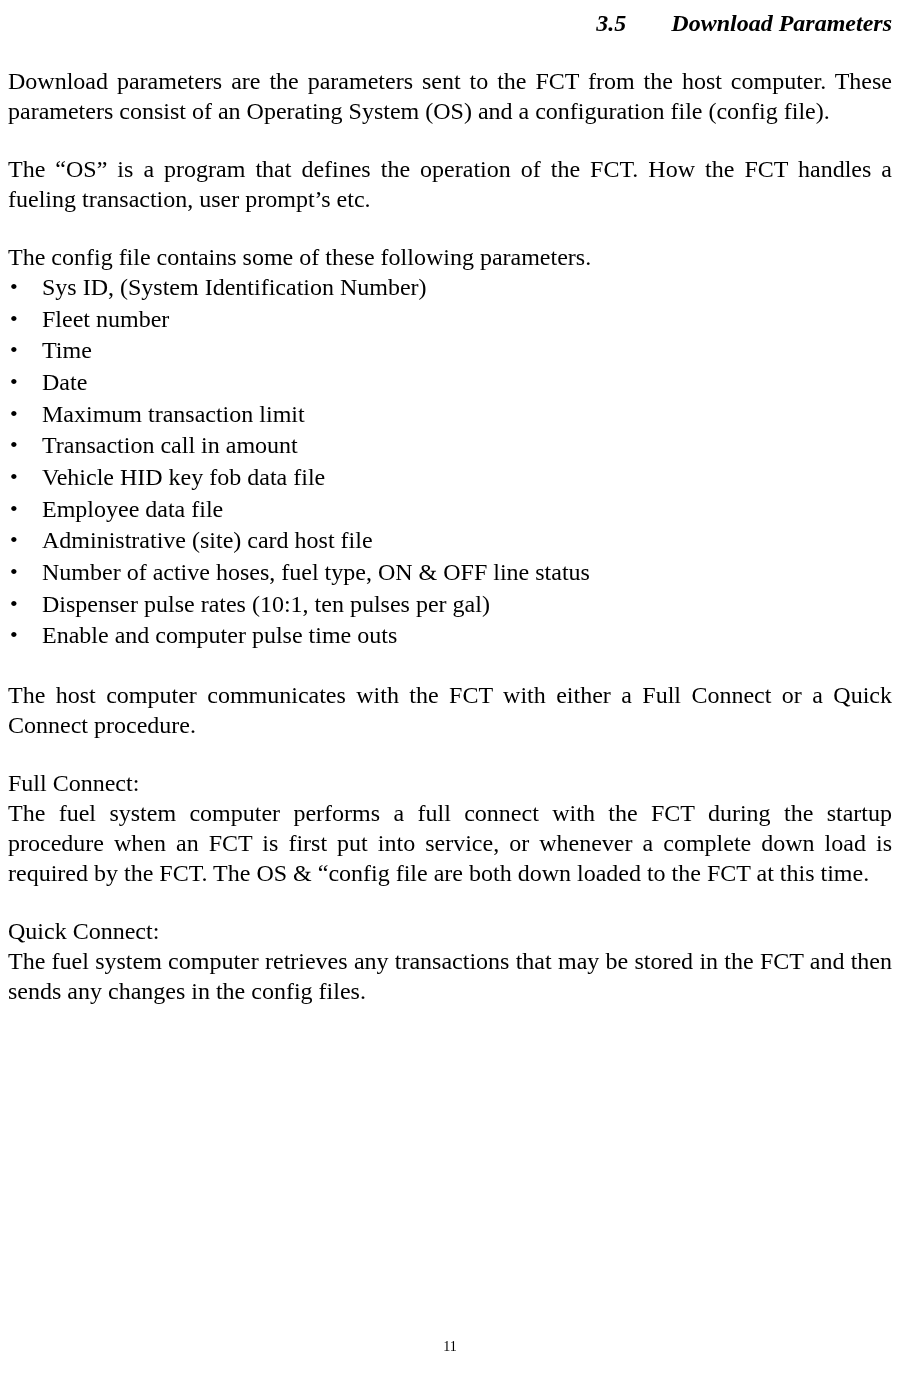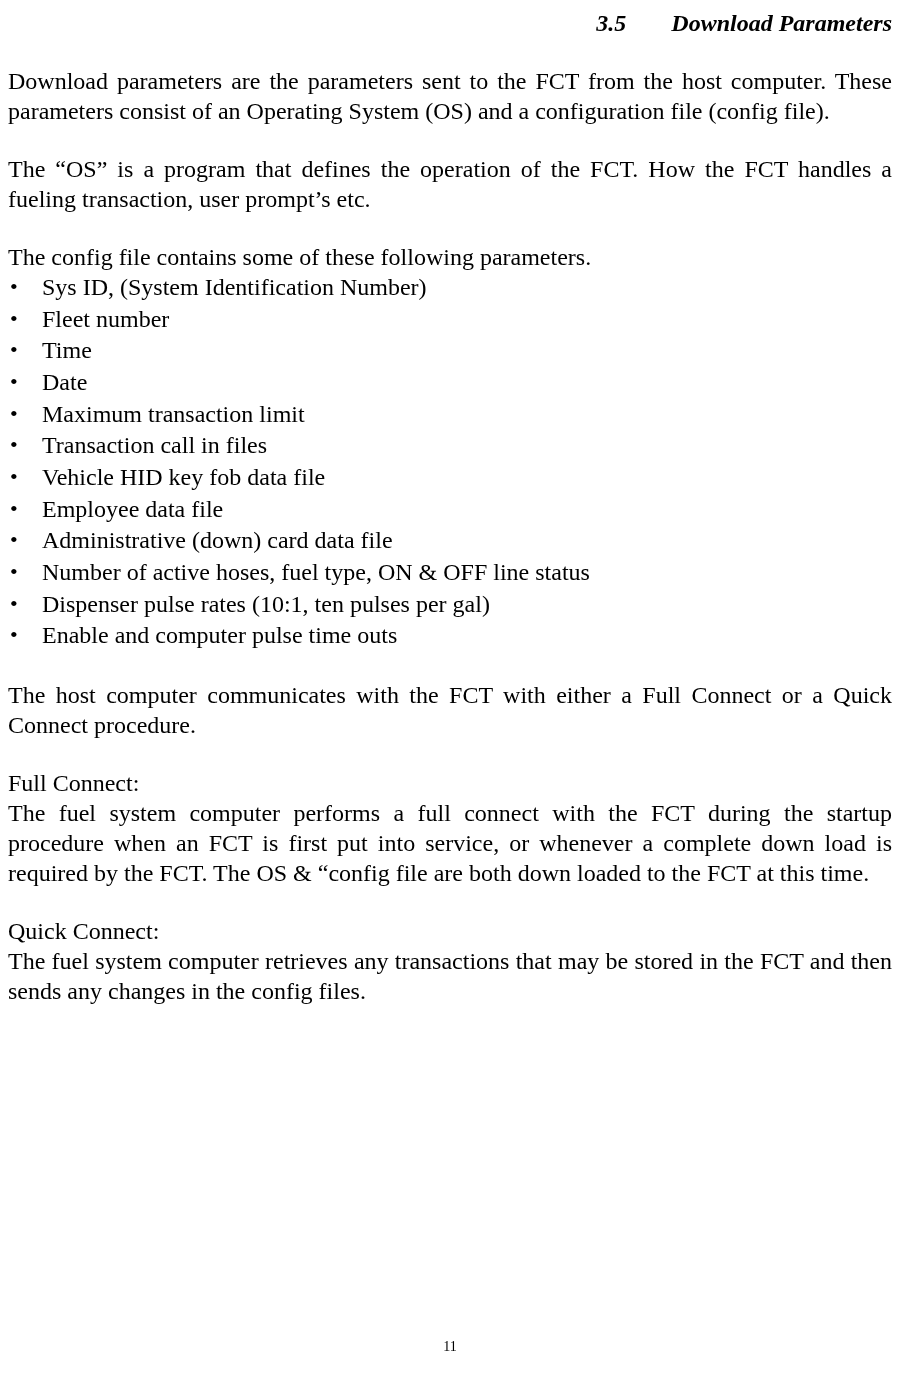--- a/index.html
+++ b/index.html
@@ -81,24 +81,24 @@
 <p class="para">The “OS” is a program that defines the operation of the FCT. How the FCT handles a fueling transaction, user prompt’s etc.</p>
 
 <div class="intro-list">
   <p class="para-nomargin">The config file contains some of these following parameters.</p>
   <ul class="bullet-list">
     <li>Sys ID, (System Identification Number)</li>
     <li>Fleet number</li>
     <li>Time</li>
     <li>Date</li>
     <li>Maximum transaction limit</li>
-    <li>Transaction call in files</li>
+    <li>Transaction call in amount</li>
     <li>Vehicle HID key fob data file</li>
     <li>Employee data file</li>
-    <li>Administrative (down) card data file</li>
+    <li>Administrative (site) card host file</li>
     <li>Number of active hoses, fuel type, ON &amp; OFF line status</li>
     <li>Dispenser pulse rates (10:1, ten pulses per gal)</li>
     <li>Enable and computer pulse time outs</li>
   </ul>
 </div>
 
 <p class="para">The host computer communicates with the FCT with either a Full Connect or a Quick Connect procedure.</p>
 
 <div class="section-block">
   <p class="subheading para-nomargin">Full Connect:</p>

